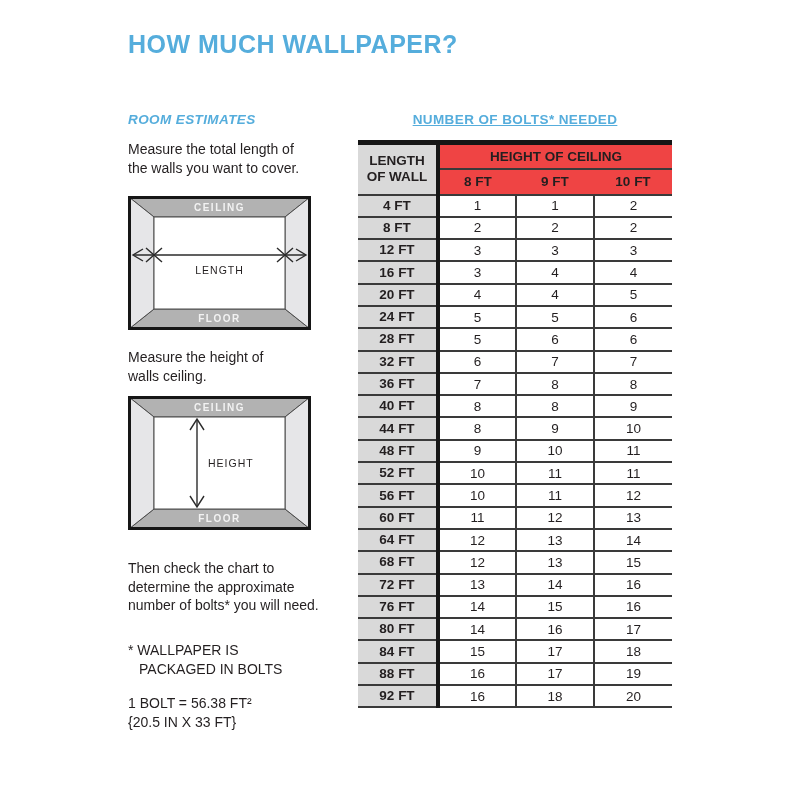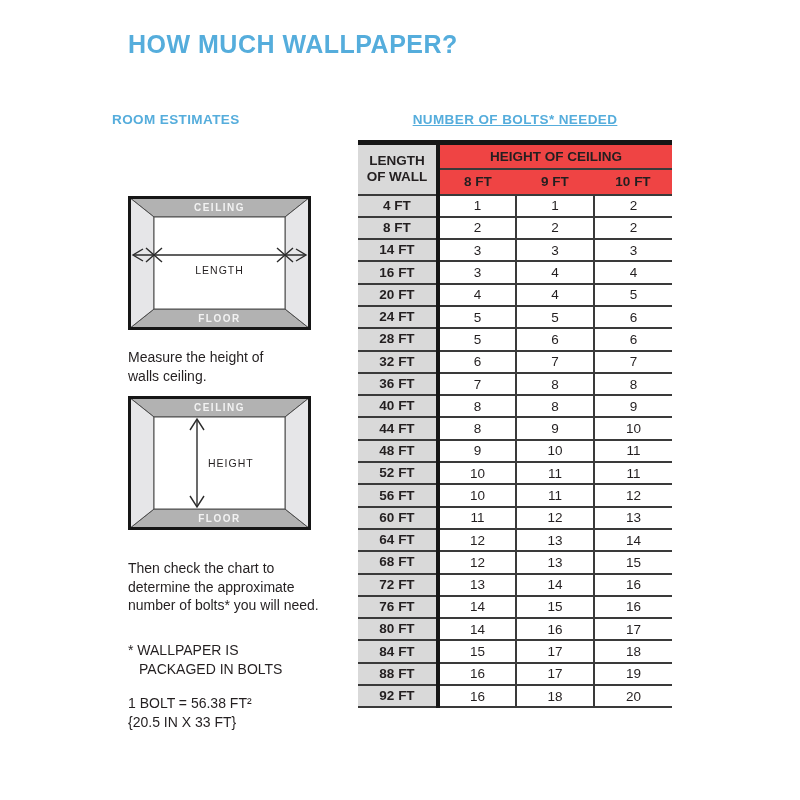--- a/index.html
+++ b/index.html
@@ -51,22 +51,26 @@
   .wall-label { fill:#f2f2f2; font-size:10px; font-weight:bold; letter-spacing:1.5px; }
   .dim-label { fill:#231f20; font-size:10.5px; letter-spacing:1px; }
 </style>
 </head>
 <body>
 
 <div id="canvas">
 
   <h1 class="page-title">HOW MUCH WALLPAPER?</h1>
 
-  <div class="abs section-heading" style="left:112px; top:112px;">ROOM ESTIMATES</div>
-
+  <div class="abs section-heading" style="left:128px; top:112px;font-style:italic;">ROOM ESTIMATES</div>
+
+  <div class="abs step" style="left:128px; top:140px;">
+    <span>Measure the total length of</span><br>
+    <span>the walls you want to cover.</span>
+  </div>
 
   <svg class="diagram" style="top:196px;" width="183" height="134" viewBox="0 0 183 134">
     <polygon points="1.5,1.5 181.5,1.5 157,21 26,21" fill="#b2b2b2" stroke="#4a4a4a" stroke-width="1"></polygon>
     <polygon points="1.5,132.5 181.5,132.5 157,113 26,113" fill="#b2b2b2" stroke="#4a4a4a" stroke-width="1"></polygon>
     <polygon points="1.5,1.5 26,21 26,113 1.5,132.5" fill="#e6e6e8" stroke="#4a4a4a" stroke-width="1"></polygon>
     <polygon points="181.5,1.5 157,21 157,113 181.5,132.5" fill="#e6e6e8" stroke="#4a4a4a" stroke-width="1"></polygon>
     <rect x="26" y="21" width="131" height="92" fill="#ffffff" stroke="#4a4a4a" stroke-width="1"></rect>
     <rect x="1.5" y="1.5" width="180" height="131" fill="none" stroke="#161616" stroke-width="3"></rect>
     <text x="91.5" y="15" text-anchor="middle" class="wall-label">CEILING</text>
     <text x="91.5" y="126" text-anchor="middle" class="wall-label">FLOOR</text>
@@ -142,21 +146,21 @@
           <td>1</td>
           <td>2</td>
         </tr>
         <tr>
           <th class="col-wall">8 FT</th>
           <td>2</td>
           <td>2</td>
           <td>2</td>
         </tr>
         <tr>
-          <th class="col-wall">14 FT</th>
+          <th class="col-wall">12 FT</th>
           <td>3</td>
           <td>3</td>
           <td>3</td>
         </tr>
         <tr>
           <th class="col-wall">16 FT</th>
           <td>3</td>
           <td>4</td>
           <td>4</td>
         </tr>

